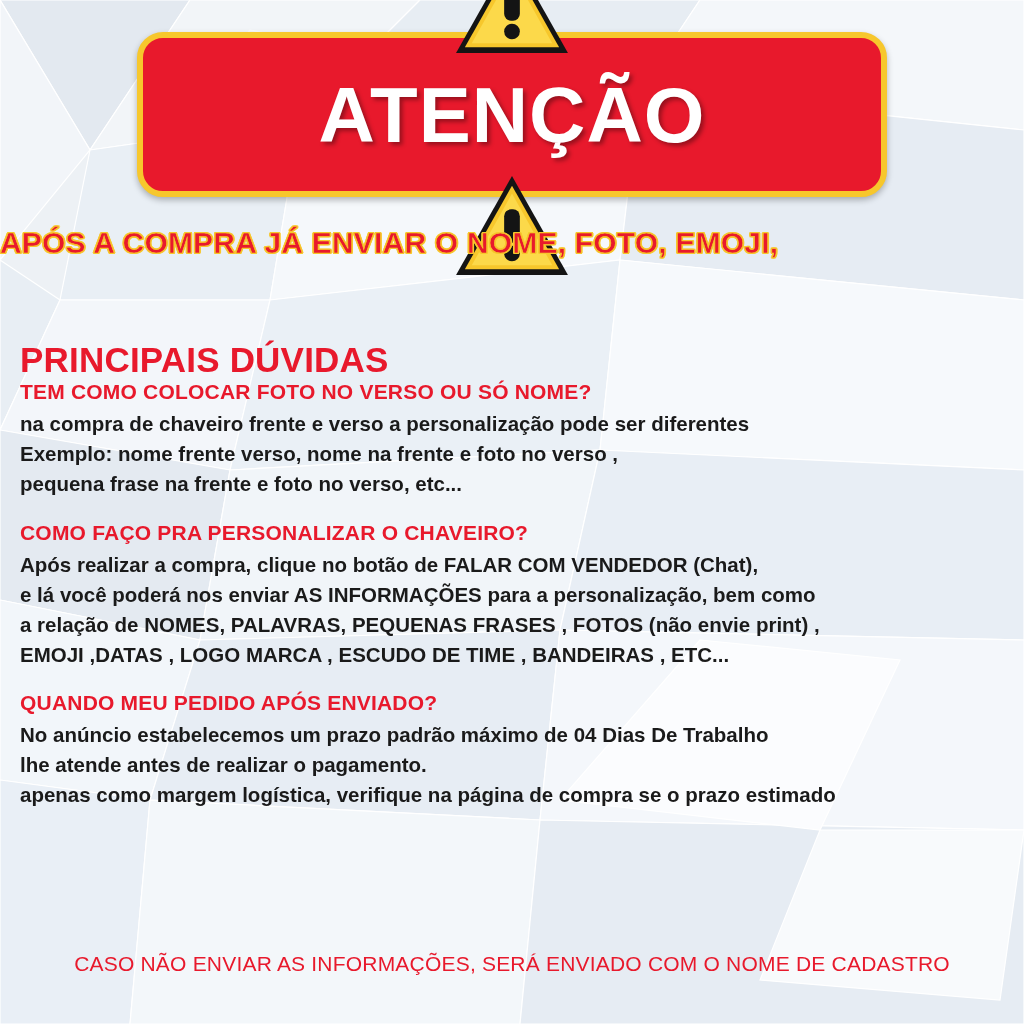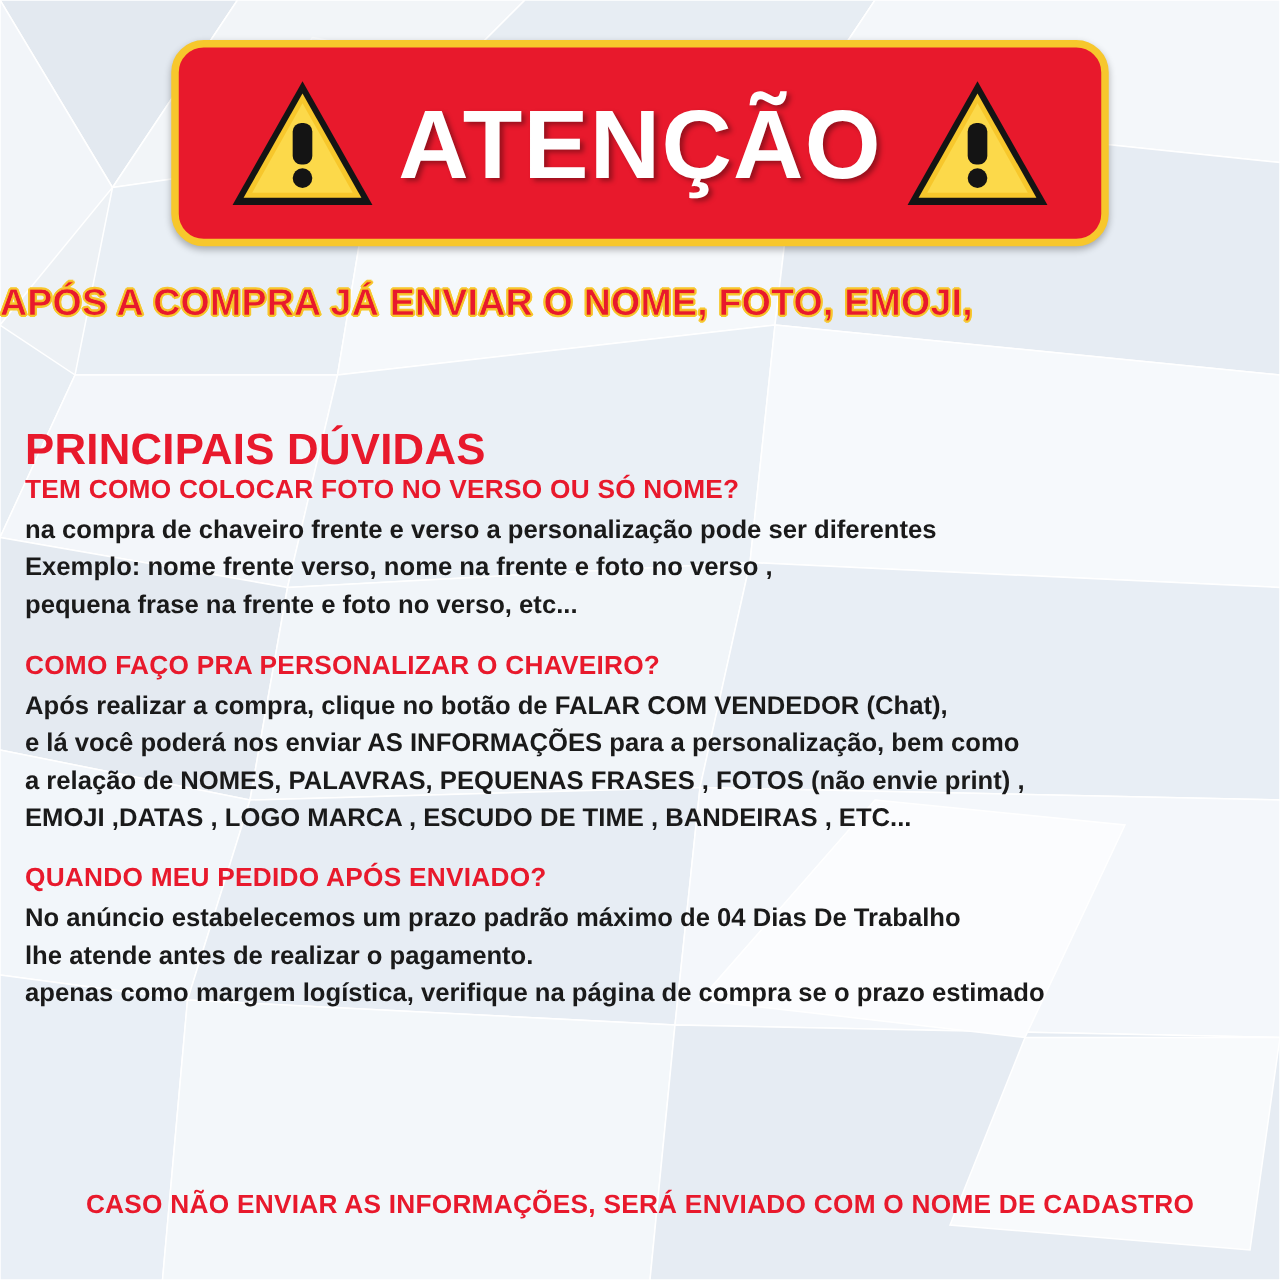--- a/index.html
+++ b/index.html
@@ -39,20 +39,21 @@
     height: 165px;
     background: #e8192c;
     border: 6px solid #f7c72c;
     border-radius: 26px;
     box-sizing: border-box;
     display: flex;
     align-items: center;
     justify-content: center;
     gap: 18px;
     box-shadow: 0 3px 6px rgba(0,0,0,0.28);
+    flex-direction: column;
   }
   .banner-title {
     color: #ffffff;
     font-size: 78px;
     font-weight: bold;
     letter-spacing: 1px;
     line-height: 1;
     text-shadow: 3px 3px 4px rgba(0,0,0,0.35);
     white-space: nowrap;
   }
@@ -113,21 +114,21 @@
     white-space: nowrap;
   }
   .footnote {
     position: absolute;
     left: 0;
     top: 952px;
     width: 1024px;
     text-align: center;
     color: #e8192c;
     font-size: 21px;
-    font-weight: bold;
+    font-weight: normal;
     letter-spacing: 0.2px;
   }
 </style>
 </head>
 <body>
 
 <svg id="bg-layer" viewBox="0 0 1024 1024" preserveAspectRatio="none">
   <rect x="0" y="0" width="1024" height="1024" fill="#edf1f5"></rect>
   <g stroke="#ffffff" stroke-width="1.2">
     <polygon points="0,0 190,0 90,150" fill="#e3e9f0"></polygon>

